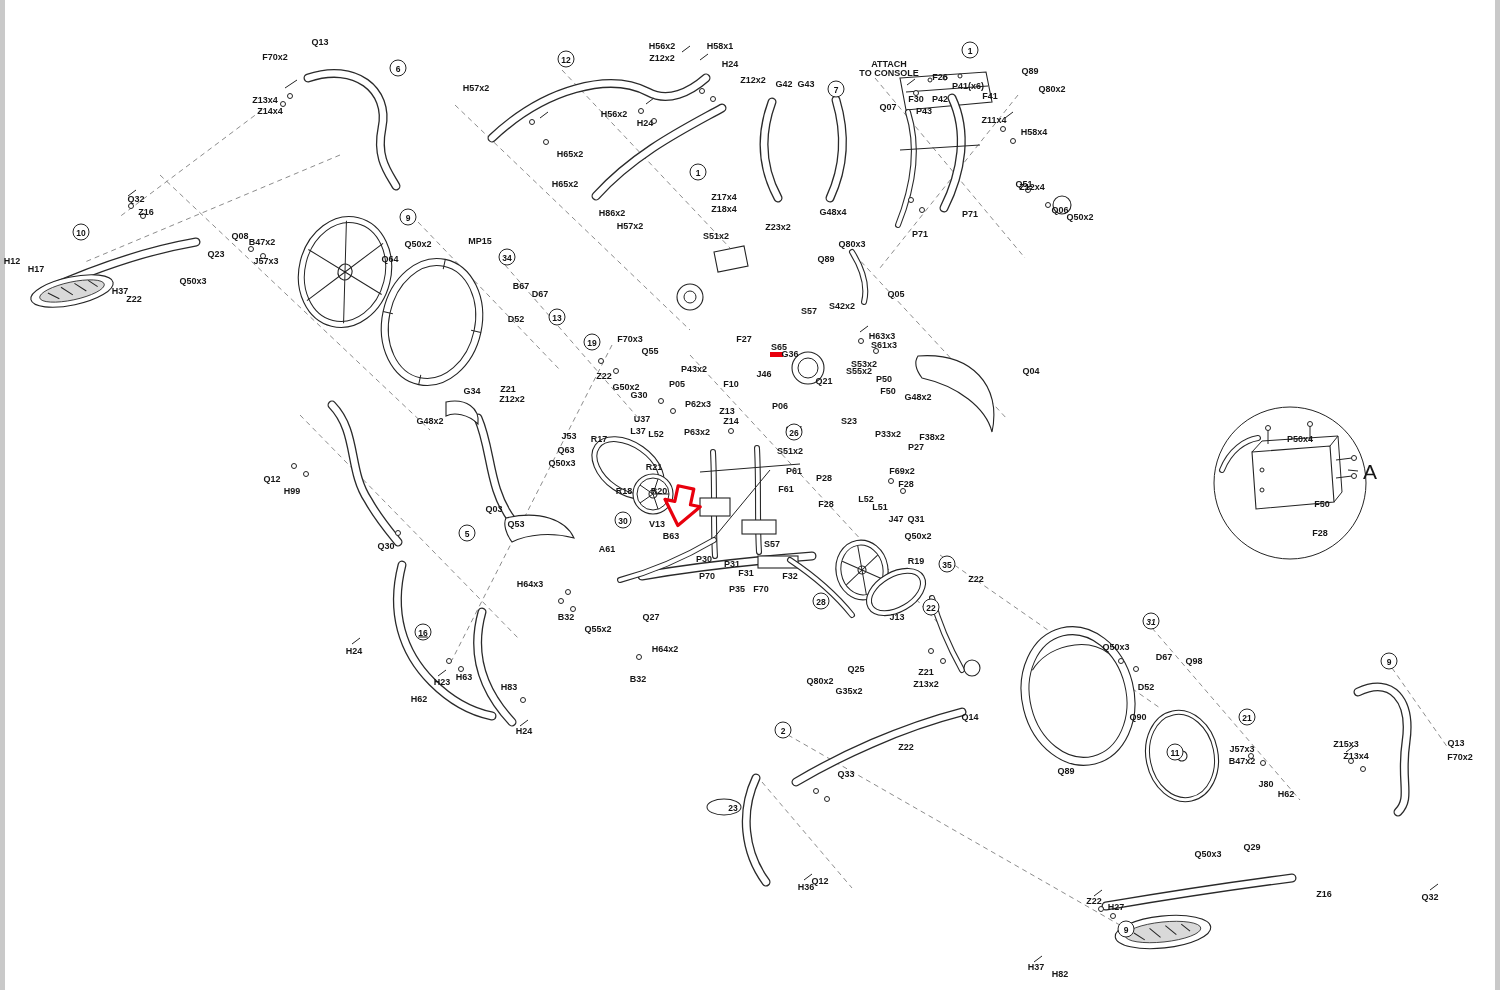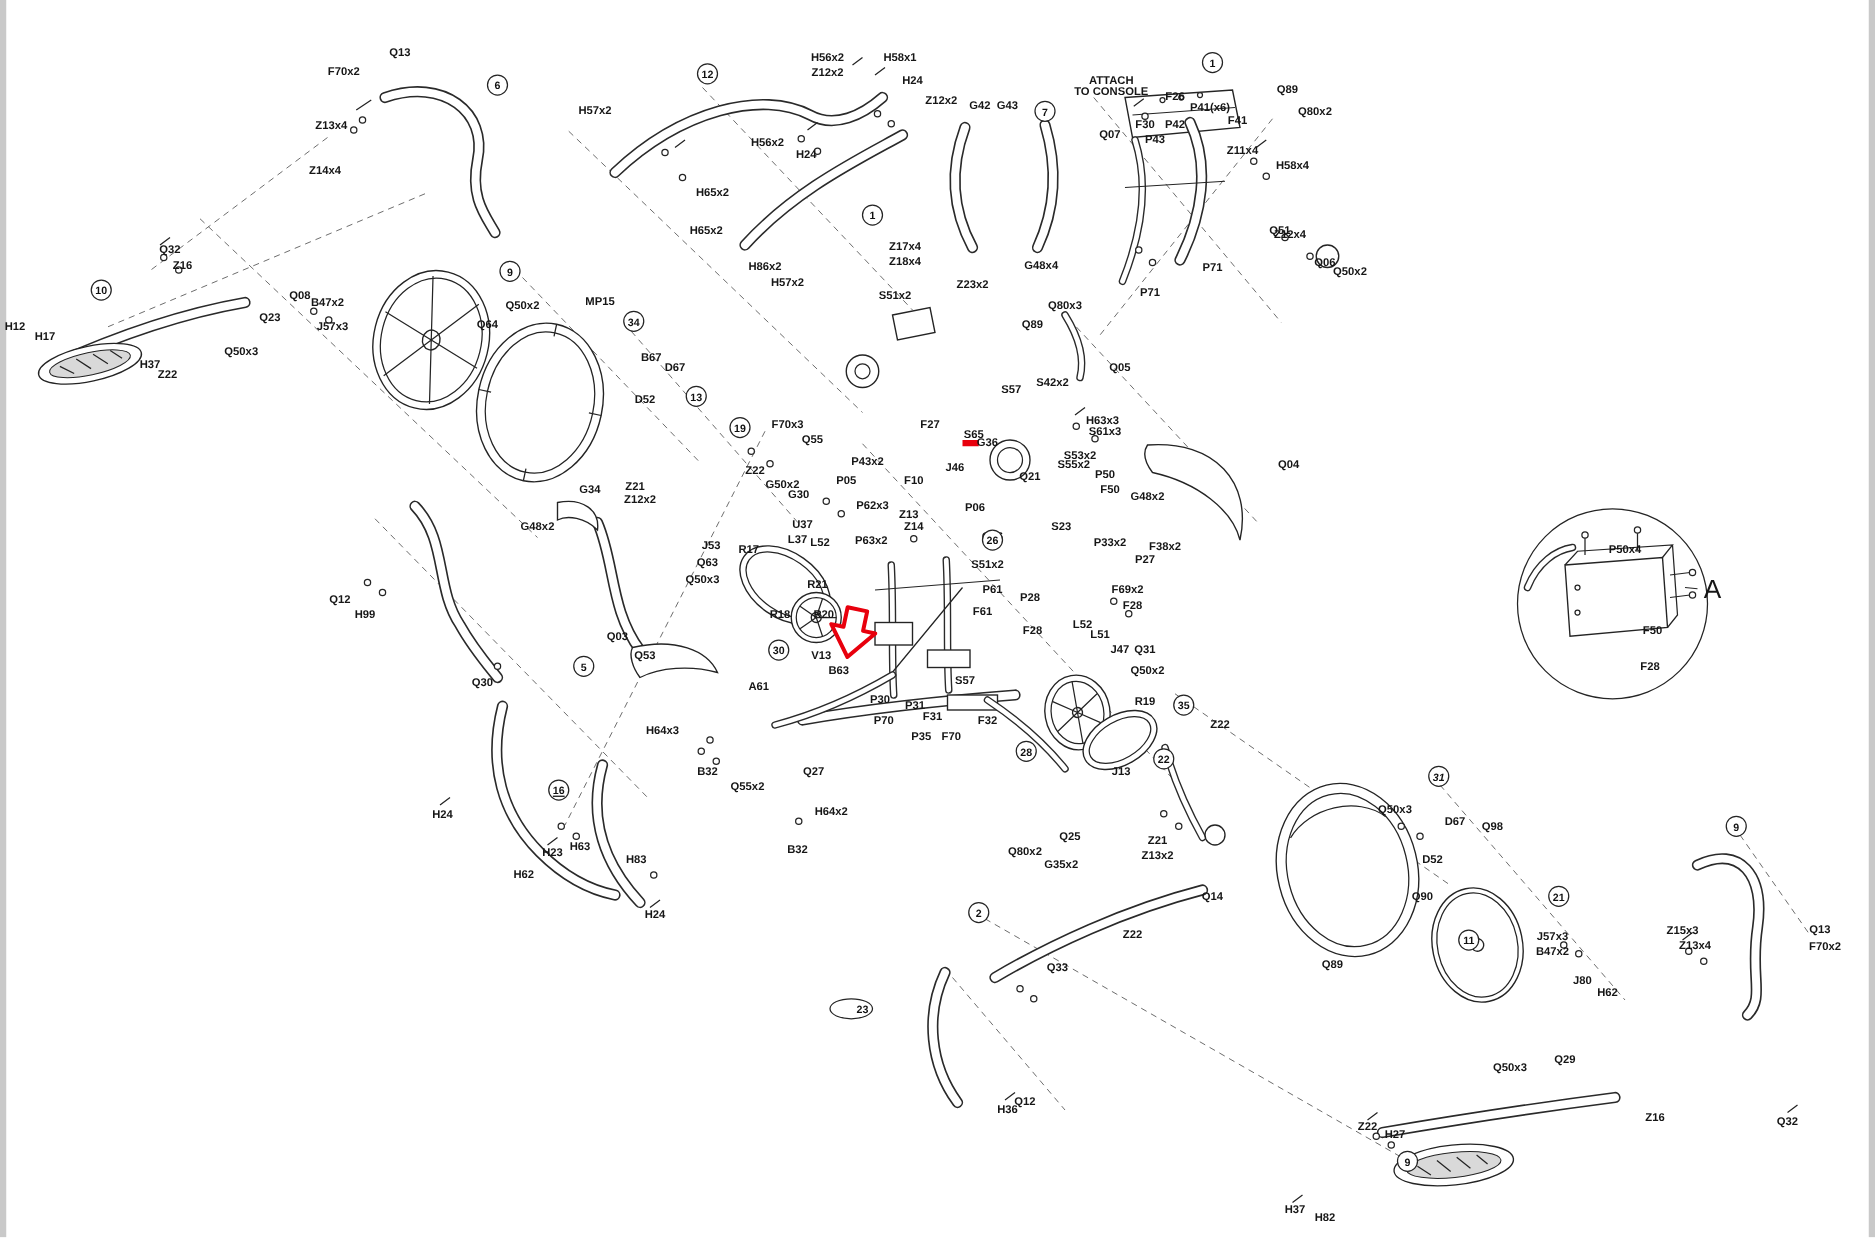--- a/index.html
+++ b/index.html
@@ -279,21 +279,21 @@
     </g>
 
     <rect class="hl-fill" x="770" y="352" width="13" height="5" fill="#e8000d"></rect>
     <path class="hl" transform="rotate(12 682 506)" d="M674,487 L690,487 L690,503 L700,503 L682,526 L664,503 L674,503 Z" fill="#ffffff" stroke="#e8000d" stroke-width="3.2" stroke-linejoin="round"></path>
   </svg>
 
   <div id="label-layer">
       <span class="part-label" style="left: 320px; top: 42px;">Q13</span>
       <span class="part-label" style="left: 275px; top: 57px;">F70x2</span>
       <span class="part-label" style="left: 265px; top: 100px;">Z13x4</span>
-      <span class="part-label" style="left: 260px; top: 111px; margin-top: 25px;">Z14x4</span>
+      <span class="part-label" style="left: 270px; top: 111px;">Z14x4</span>
       <span class="part-label" style="left: 476px; top: 88px;">H57x2</span>
       <span class="part-label" style="left: 662px; top: 46px;">H56x2</span>
       <span class="part-label" style="left: 662px; top: 58px;">Z12x2</span>
       <span class="part-label" style="left: 720px; top: 46px;">H58x1</span>
       <span class="part-label" style="left: 730px; top: 64px;">H24</span>
       <span class="part-label" style="left: 753px; top: 80px;">Z12x2</span>
       <span class="part-label" style="left: 614px; top: 114px;">H56x2</span>
       <span class="part-label" style="left: 645px; top: 123px;">H24</span>
       <span class="part-label" style="left: 570px; top: 154px;">H65x2</span>
       <span class="part-label" style="left: 565px; top: 184px;">H65x2</span>
@@ -474,23 +474,23 @@
       <span class="callout-num" style="left: 566px; top: 59px;">12</span>
       <span class="callout-num" style="left: 698px; top: 172px;">1</span>
       <span class="callout-num" style="left: 836px; top: 89px;">7</span>
       <span class="callout-num" style="left: 970px; top: 50px;">1</span>
       <span class="callout-num" style="left: 408px; top: 217px;">9</span>
       <span class="callout-num" style="left: 507px; top: 257px;">34</span>
       <span class="callout-num" style="left: 81px; top: 232px;">10</span>
       <span class="callout-num" style="left: 557px; top: 317px;">13</span>
       <span class="callout-num" style="left: 592px; top: 342px;">19</span>
       <span class="callout-num" style="left: 467px; top: 533px;">5</span>
-      <span class="callout-num" style="left: 447px; top: 632px; text-decoration: underline;">16</span>
+      <span class="callout-num" style="left: 423px; top: 632px; text-decoration: underline;">16</span>
       <span class="callout-num" style="left: 783px; top: 730px;">2</span>
-      <span class="callout-num" style="left: 681px; top: 807px; padding-left: 18px;">23</span>
+      <span class="callout-num" style="left: 724px; top: 807px; padding-left: 18px;">23</span>
       <span class="callout-num" style="left: 821px; top: 601px;">28</span>
       <span class="callout-num" style="left: 947px; top: 564px;">35</span>
       <span class="callout-num" style="left: 794px; top: 432px;">26</span>
       <span class="callout-num" style="left: 623px; top: 520px;">30</span>
       <span class="callout-num" style="left: 1151px; top: 621px; font-style: italic;">31</span>
       <span class="callout-num" style="left: 1247px; top: 717px;">21</span>
       <span class="callout-num" style="left: 1175px; top: 752px;">11</span>
       <span class="callout-num" style="left: 1389px; top: 661px;">9</span>
       <span class="callout-num" style="left: 1126px; top: 929px;">9</span>
       <span class="callout-num" style="left: 931px; top: 607px;">22</span>

